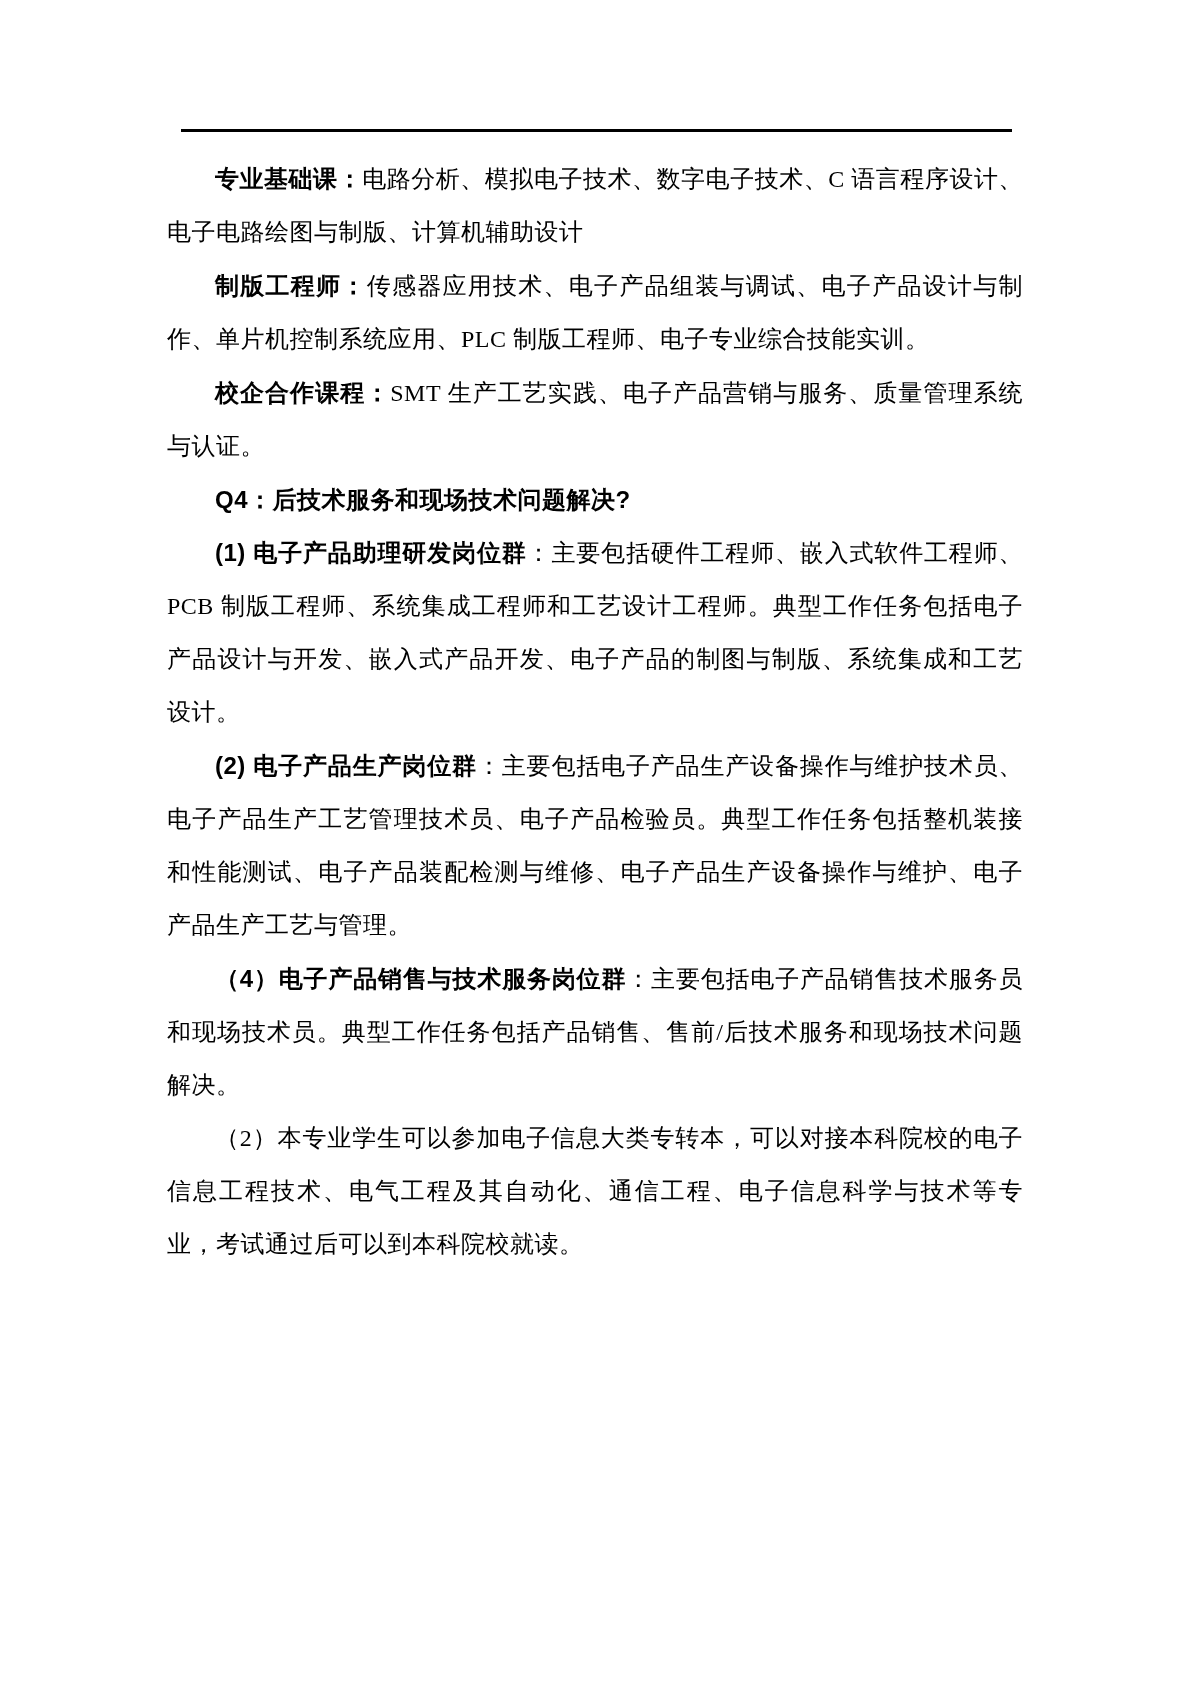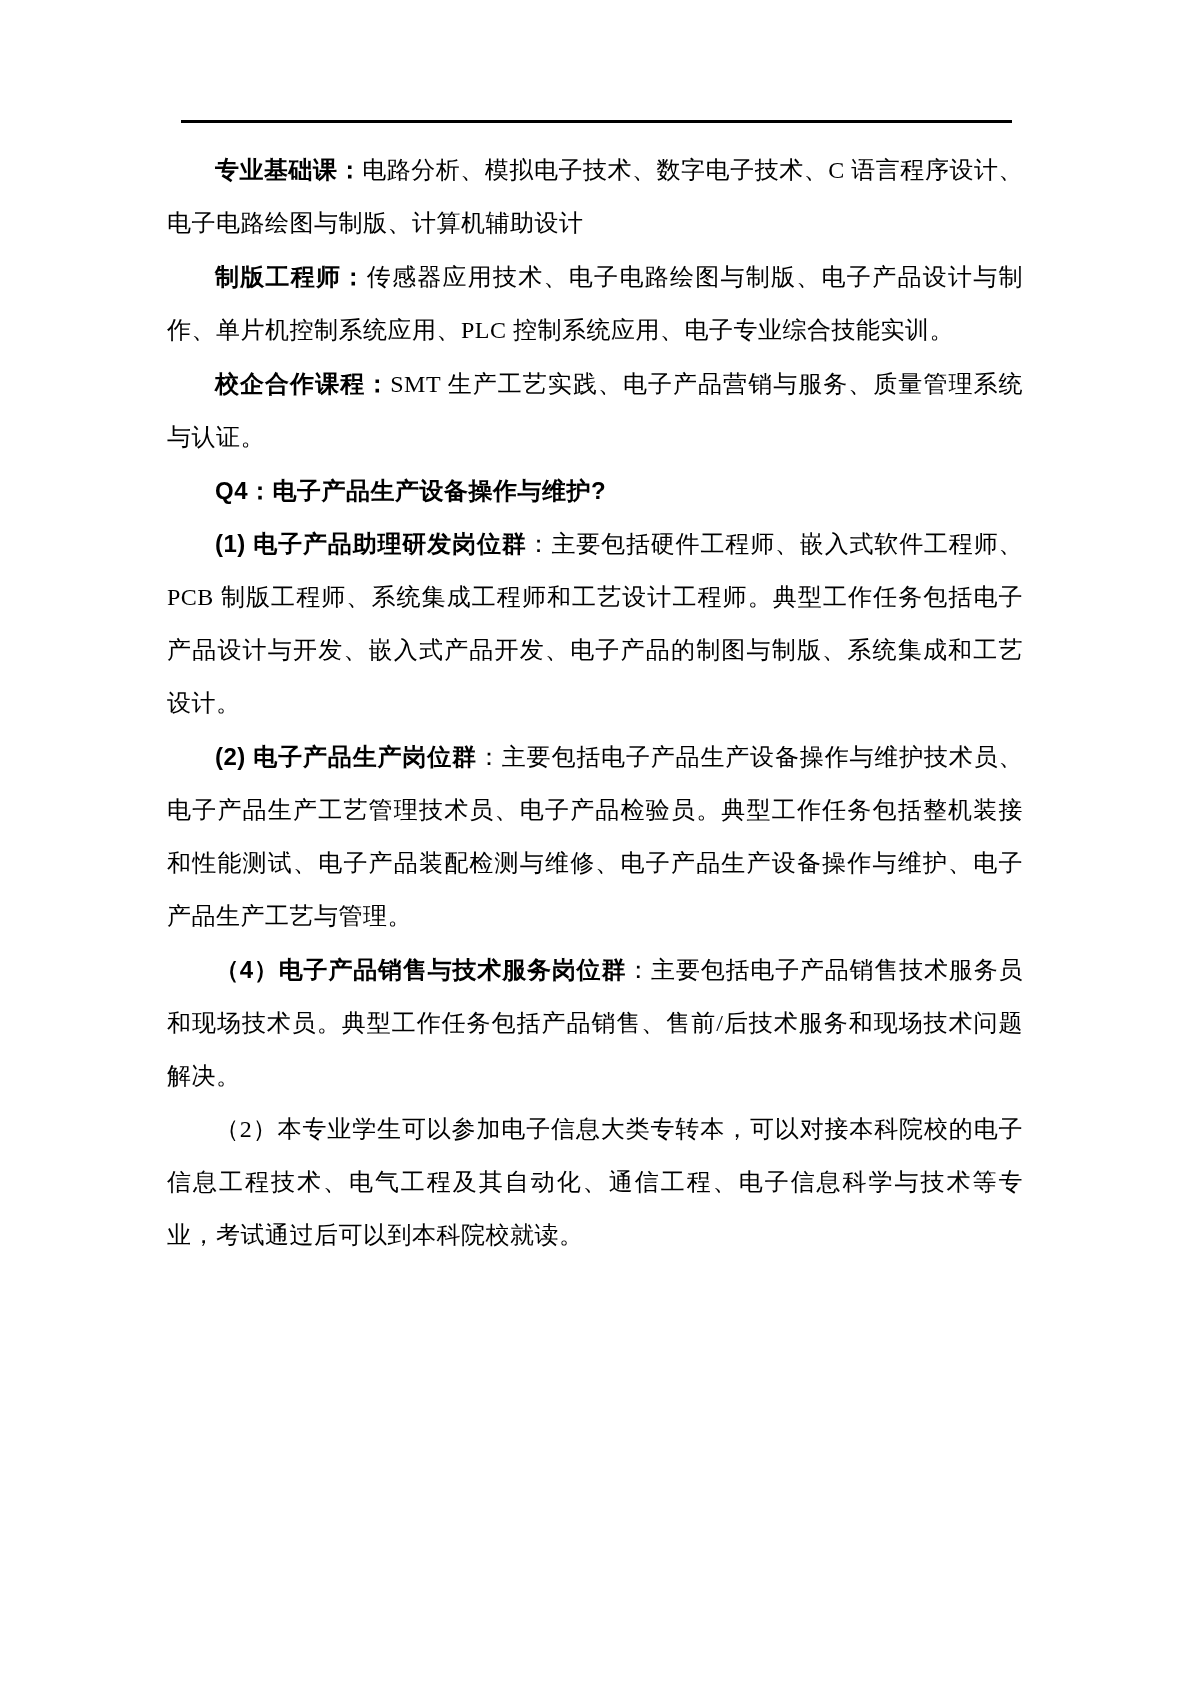--- a/index.html
+++ b/index.html
@@ -5,21 +5,21 @@
   html, body {
     margin: 0;
     padding: 0;
     background: #ffffff;
   }
   .page {
     position: relative;
     width: 1191px;
     height: 1477px;
     background: #ffffff;
-    margin: 4px auto;
+    margin: 13px auto;
     overflow: hidden;
     font-family: "Liberation Serif", "DejaVu Serif", serif;
     color: #000000;
   }
   .header-rule {
     position: absolute;
     left: 181px;
     top: 116px;
     width: 831px;
     height: 3px;
@@ -48,21 +48,21 @@
     font-weight: 700;
   }
 </style>
 </head>
 <body>
 
 <div class="page" style="background: rgb(255, 255, 255);">
   <div class="header-rule" style="background: rgb(0, 0, 0);"></div>
   <div class="content" style="color: rgb(0, 0, 0);">
       <p class="para body"><b>专业基础课：</b><span>电路分析、模拟电子技术、数字电子技术、C 语言程序设计、电子电路绘图与制版、计算机辅助设计</span></p>
-      <p class="para body"><b>制版工程师：</b><span>传感器应用技术、电子电路绘图与制版、电子产品设计与制作、单片机控制系统应用、PLC 控制系统应用、电子专业综合技能实训。</span></p>
+      <p class="para body"><b>制版工程师：</b><span>传感器应用技术、电子产品组装与调试、电子产品设计与制作、单片机控制系统应用、PLC 制版工程师、电子专业综合技能实训。</span></p>
       <p class="para body"><b>校企合作课程：</b><span>SMT 生产工艺实践、电子产品营销与服务、质量管理系统与认证。</span></p>
-      <p class="para heading"><b>Q4：电子产品生产设备操作与维护?</b></p>
+      <p class="para heading"><b>Q4：后技术服务和现场技术问题解决?</b></p>
       <p class="para body"><b>(1) 电子产品助理研发岗位群</b><span>：主要包括硬件工程师、嵌入式软件工程师、PCB 制版工程师、系统集成工程师和工艺设计工程师。典型工作任务包括电子产品设计与开发、嵌入式产品开发、电子产品的制图与制版、系统集成和工艺设计。</span></p>
       <p class="para body"><b>(2) 电子产品生产岗位群</b><span>：主要包括电子产品生产设备操作与维护技术员、电子产品生产工艺管理技术员、电子产品检验员。典型工作任务包括整机装接和性能测试、电子产品装配检测与维修、电子产品生产设备操作与维护、电子产品生产工艺与管理。</span></p>
       <p class="para body"><b>（4）电子产品销售与技术服务岗位群</b><span>：主要包括电子产品销售技术服务员和现场技术员。典型工作任务包括产品销售、售前/后技术服务和现场技术问题解决。</span></p>
       <p class="para body"><span>（2）本专业学生可以参加电子信息大类专转本，可以对接本科院校的电子信息工程技术、电气工程及其自动化、通信工程、电子信息科学与技术等专业，考试通过后可以到本科院校就读。</span></p>
     </div>
 </div>
 
 </body></html>

